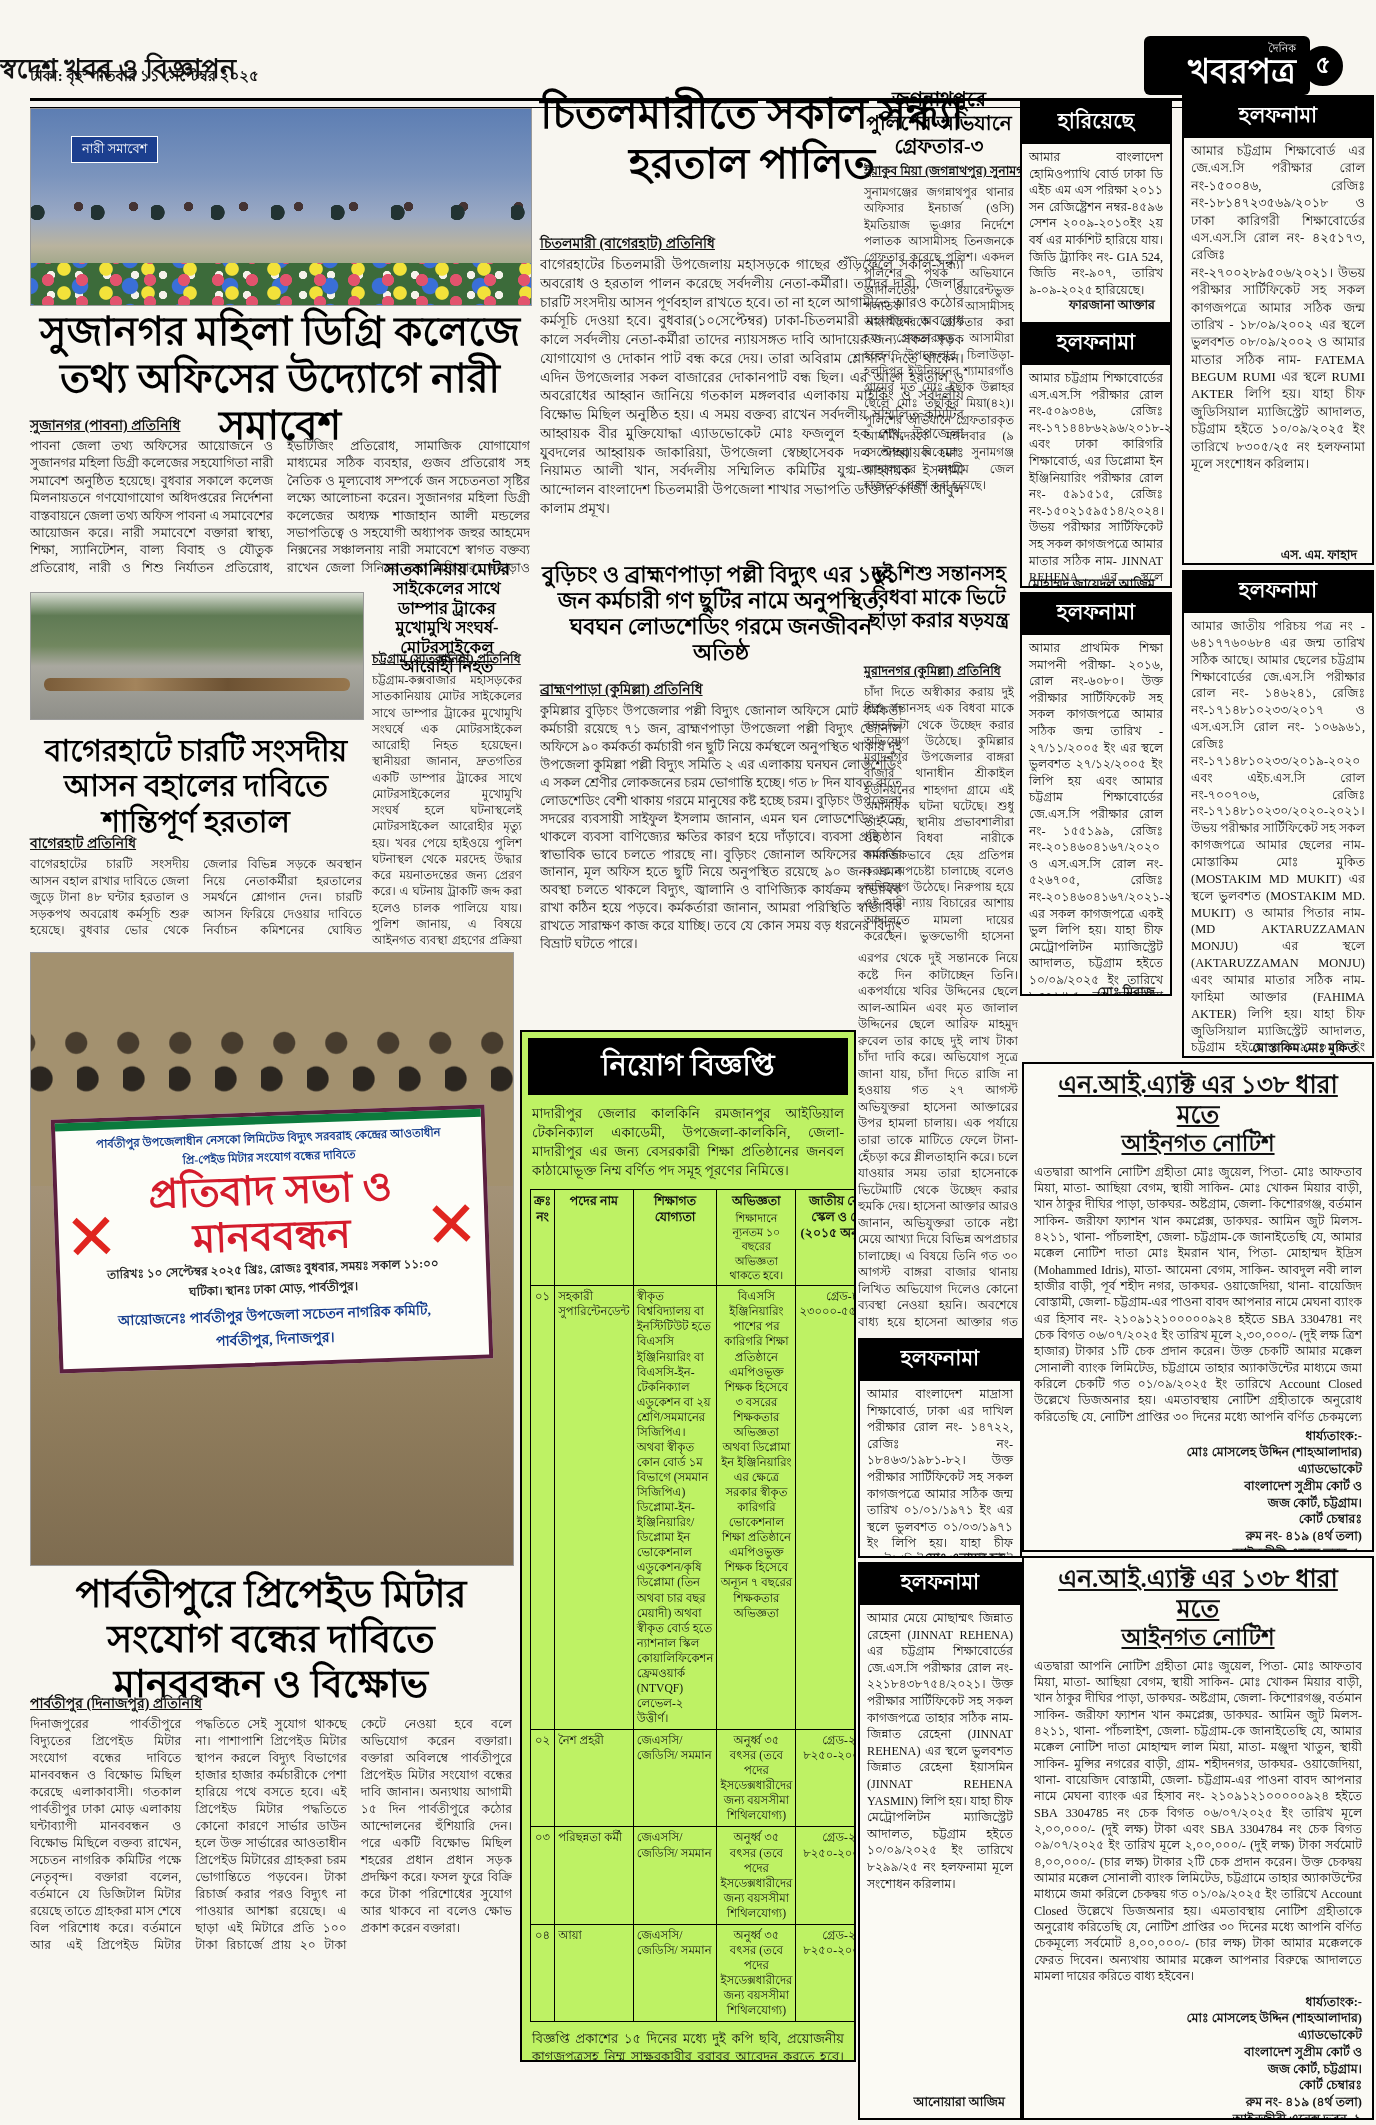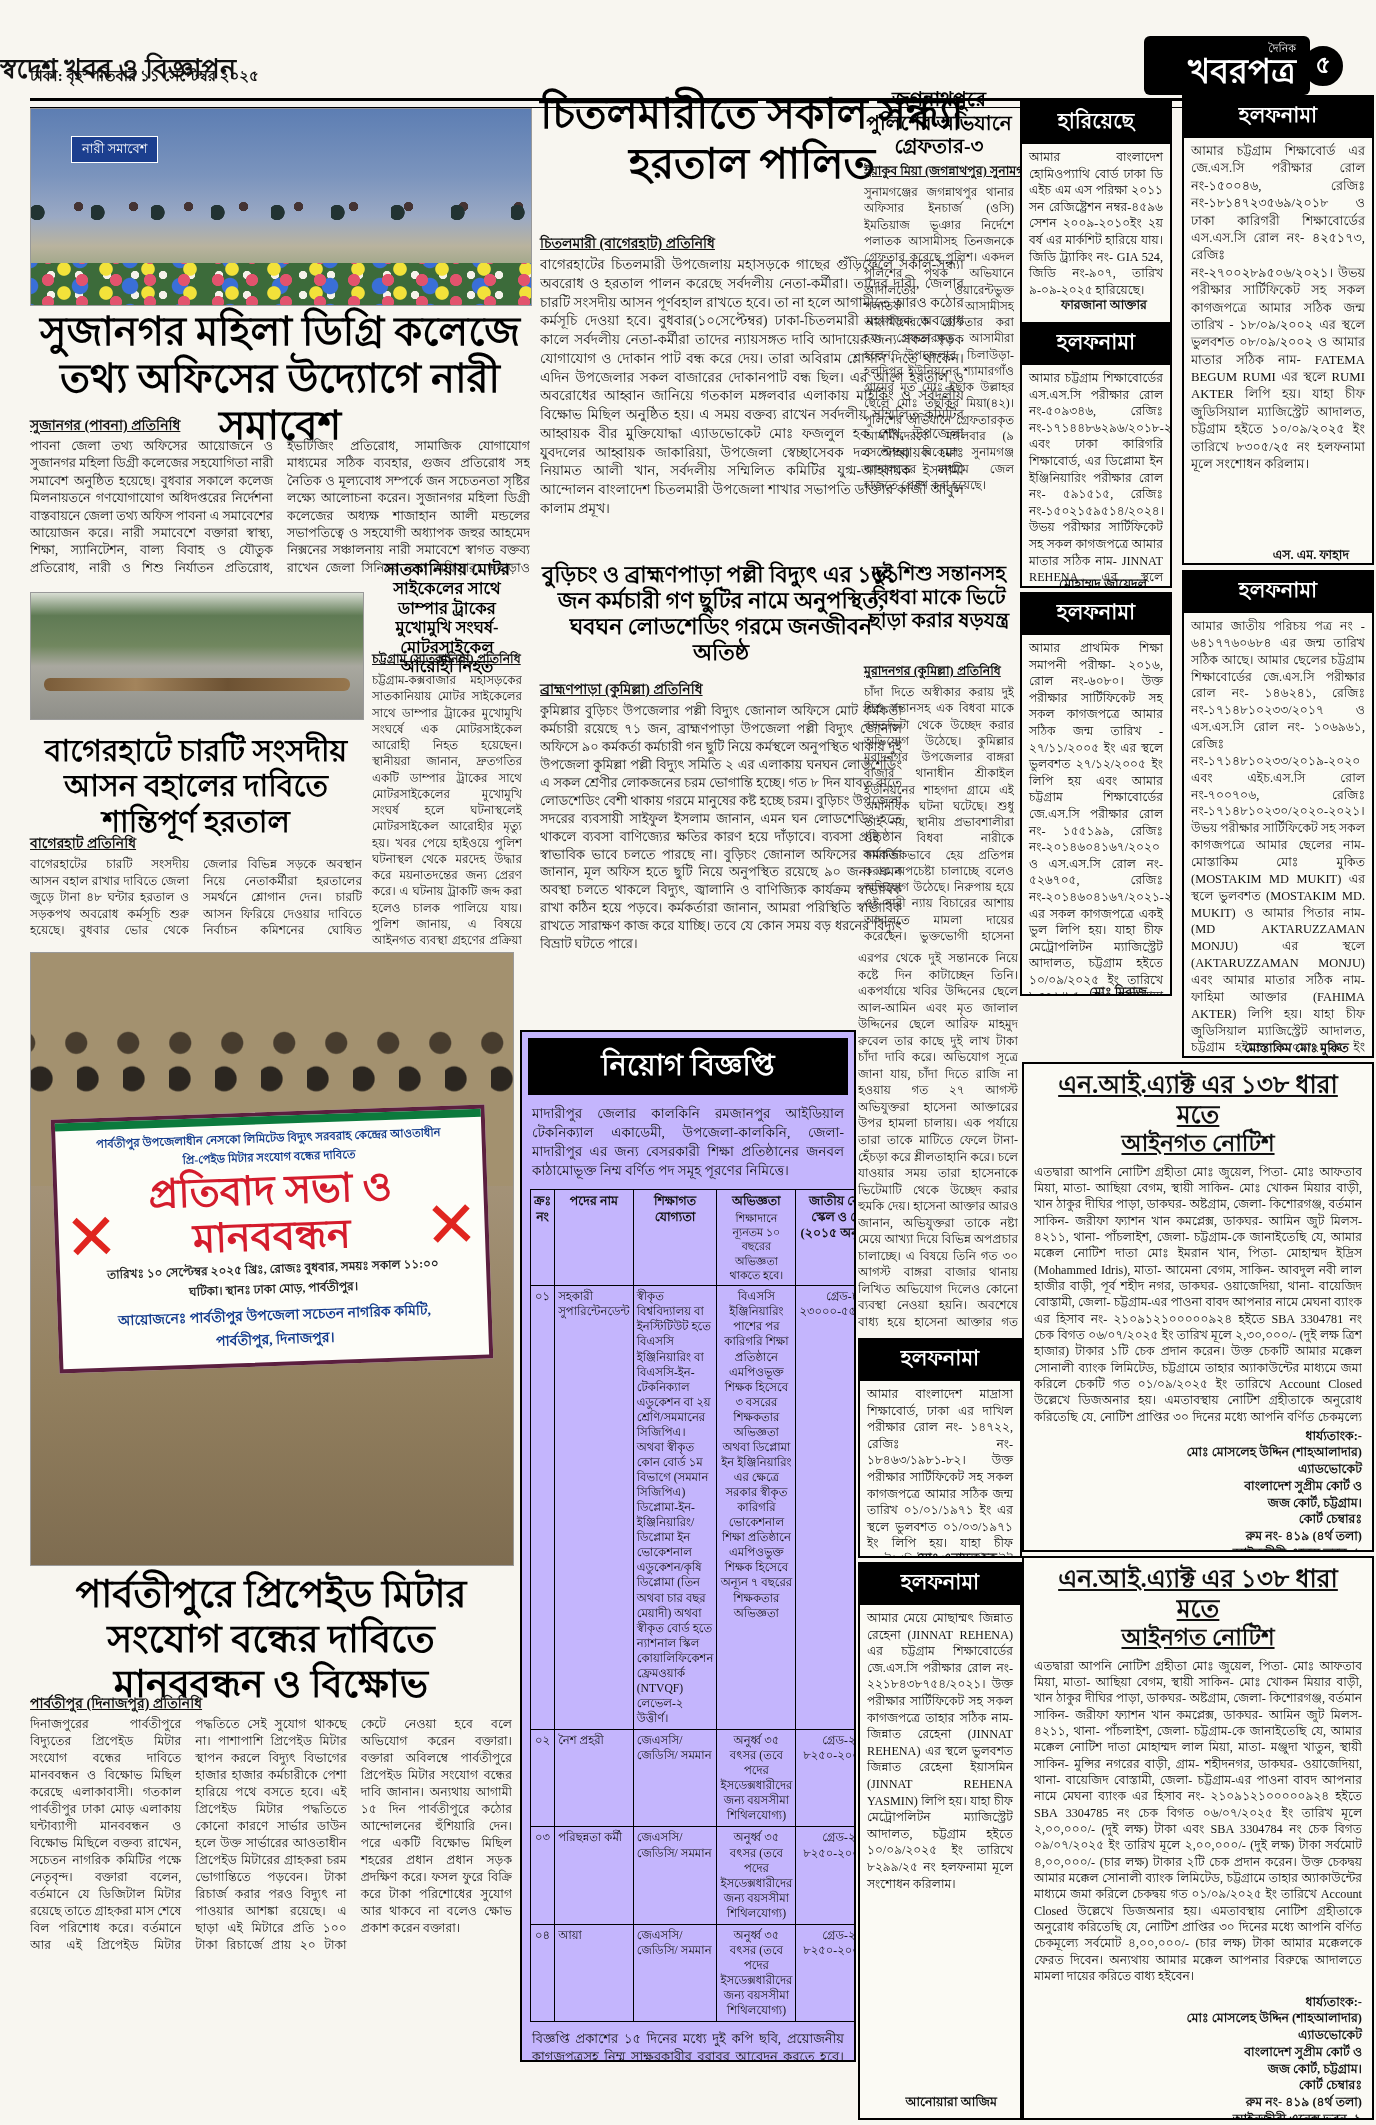--- a/index.html
+++ b/index.html
@@ -46,23 +46,23 @@
   .banner-topbar{height:8px;background:#0c7a3d;margin:-8px -40px 6px -40px;}
   .banner-line1{font-size:11.5px;color:#123a8c;font-weight:700;}
   .banner-main{font-size:40px;color:#d41c2c;font-weight:700;line-height:1.15;}
   .banner-date{font-size:12px;color:#222;font-weight:700;}
   .banner-org{font-size:14px;color:#123a8c;font-weight:700;margin-top:4px;}
   .banner-x{position:absolute;top:34%;font-size:64px;color:#e0251f;font-weight:700;line-height:1;}
   
   .cbox{border:2px solid #000;background:#fbfaf4;overflow:hidden;}
   .cbox-title{background:#000;color:#fff;text-align:center;font-size:21px;font-weight:700;padding:2px 0 4px 0;}
   .cbox-body{padding:5px 7px;font-size:12.2px;line-height:1.36;text-align:justify;}
-  .cbox-sig{text-align:right;font-weight:700;padding:0 23px 5px 0;font-size:12.5px;}
-  
-  .recruit{border:2px solid #000;background:#c4b5fd;overflow:hidden;}
+  .cbox-sig{text-align:right;font-weight:700;padding:0 15px 5px 0;font-size:12.5px;}
+  
+  .recruit{border:2px solid #000;background:#bef264;overflow:hidden;}
   .recruit-title{background:#000;color:#fff;text-align:center;font-size:29px;font-weight:700;padding:4px 0;margin:6px;}
   .recruit-intro{padding:4px 10px;font-size:13.5px;text-align:justify;line-height:1.4;}
   .rtable{border-collapse:collapse;margin:4px 8px;width:316px;font-size:11.6px;line-height:1.3;}
   .rtable th,.rtable td{border:1px solid #000;padding:3px;vertical-align:top;}
   .rtable th{text-align:center;font-size:12.5px;}
   .rtable .subhead{font-weight:400;font-size:11px;display:block;margin-top:2px;}
   .td-c{text-align:center;}
   .recruit-footer{padding:4px 10px;font-size:13px;text-align:justify;line-height:1.4;}
   
   .ni-box{border:2px solid #000;background:#fbfaf4;overflow:hidden;padding:6px 10px;}

